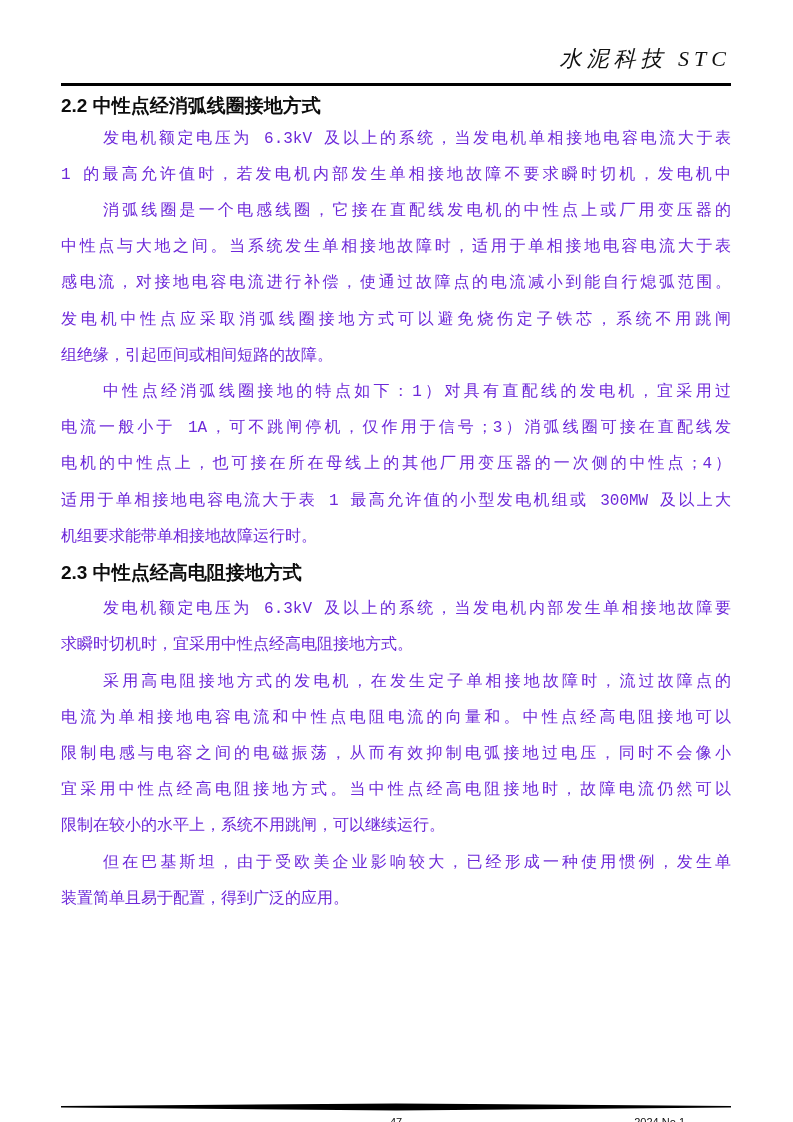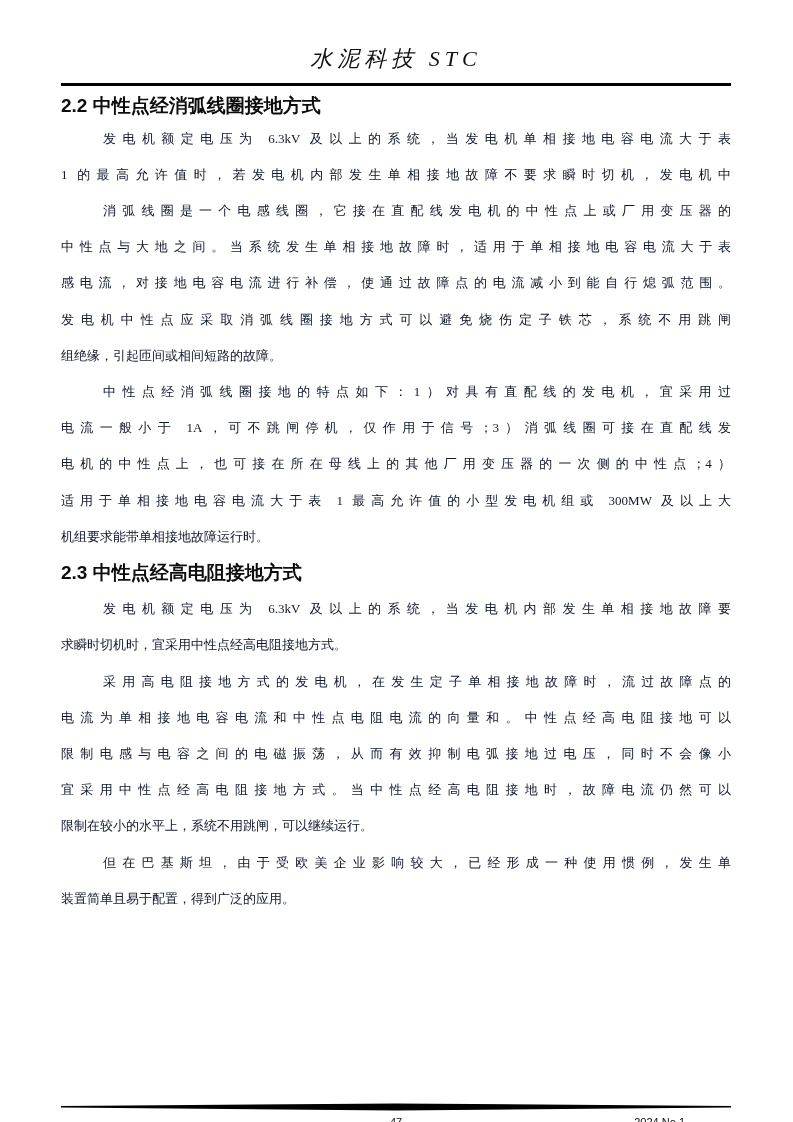--- a/index.html
+++ b/index.html
@@ -14,21 +14,21 @@
     color: #1c1c1c;
   }
   .content {
     position: absolute;
     left: 61px;
     top: 0;
     width: 670px;
   }
   .journal-title {
     padding-top: 45px;
-    text-align: center;
+    text-align: right;
     font-family: "Liberation Serif", serif;
     font-style: italic;
     font-size: 22px;
     line-height: 28px;
     letter-spacing: 5px;
     color: #111111;
     white-space: nowrap;
   }
   .header-rule {
     margin-top: 10px;
@@ -43,25 +43,26 @@
   }
   .section-heading.first {
     margin-top: 5px;
     line-height: 30px;
   }
   .section-heading.inline {
     line-height: 36.2px;
   }
   .para { margin: 0; }
   .line {
-    font-size: 13px;
+    font-size: 16px;
     line-height: 36.2px;
     text-align: justify;
     text-align-last: justify;
-    color: #0f172a;
+    color: #6d28d9;
+    font-family: Liberation Mono, monospace;
   }
   .line.indent { padding-left: 42px; }
   .line.last { text-align-last: left; }
   .footer {
     position: absolute;
     left: 61px;
     top: 1103px;
     width: 670px;
   }
   .footer-rule-svg { display: block; width: 670px; height: 8px; }

